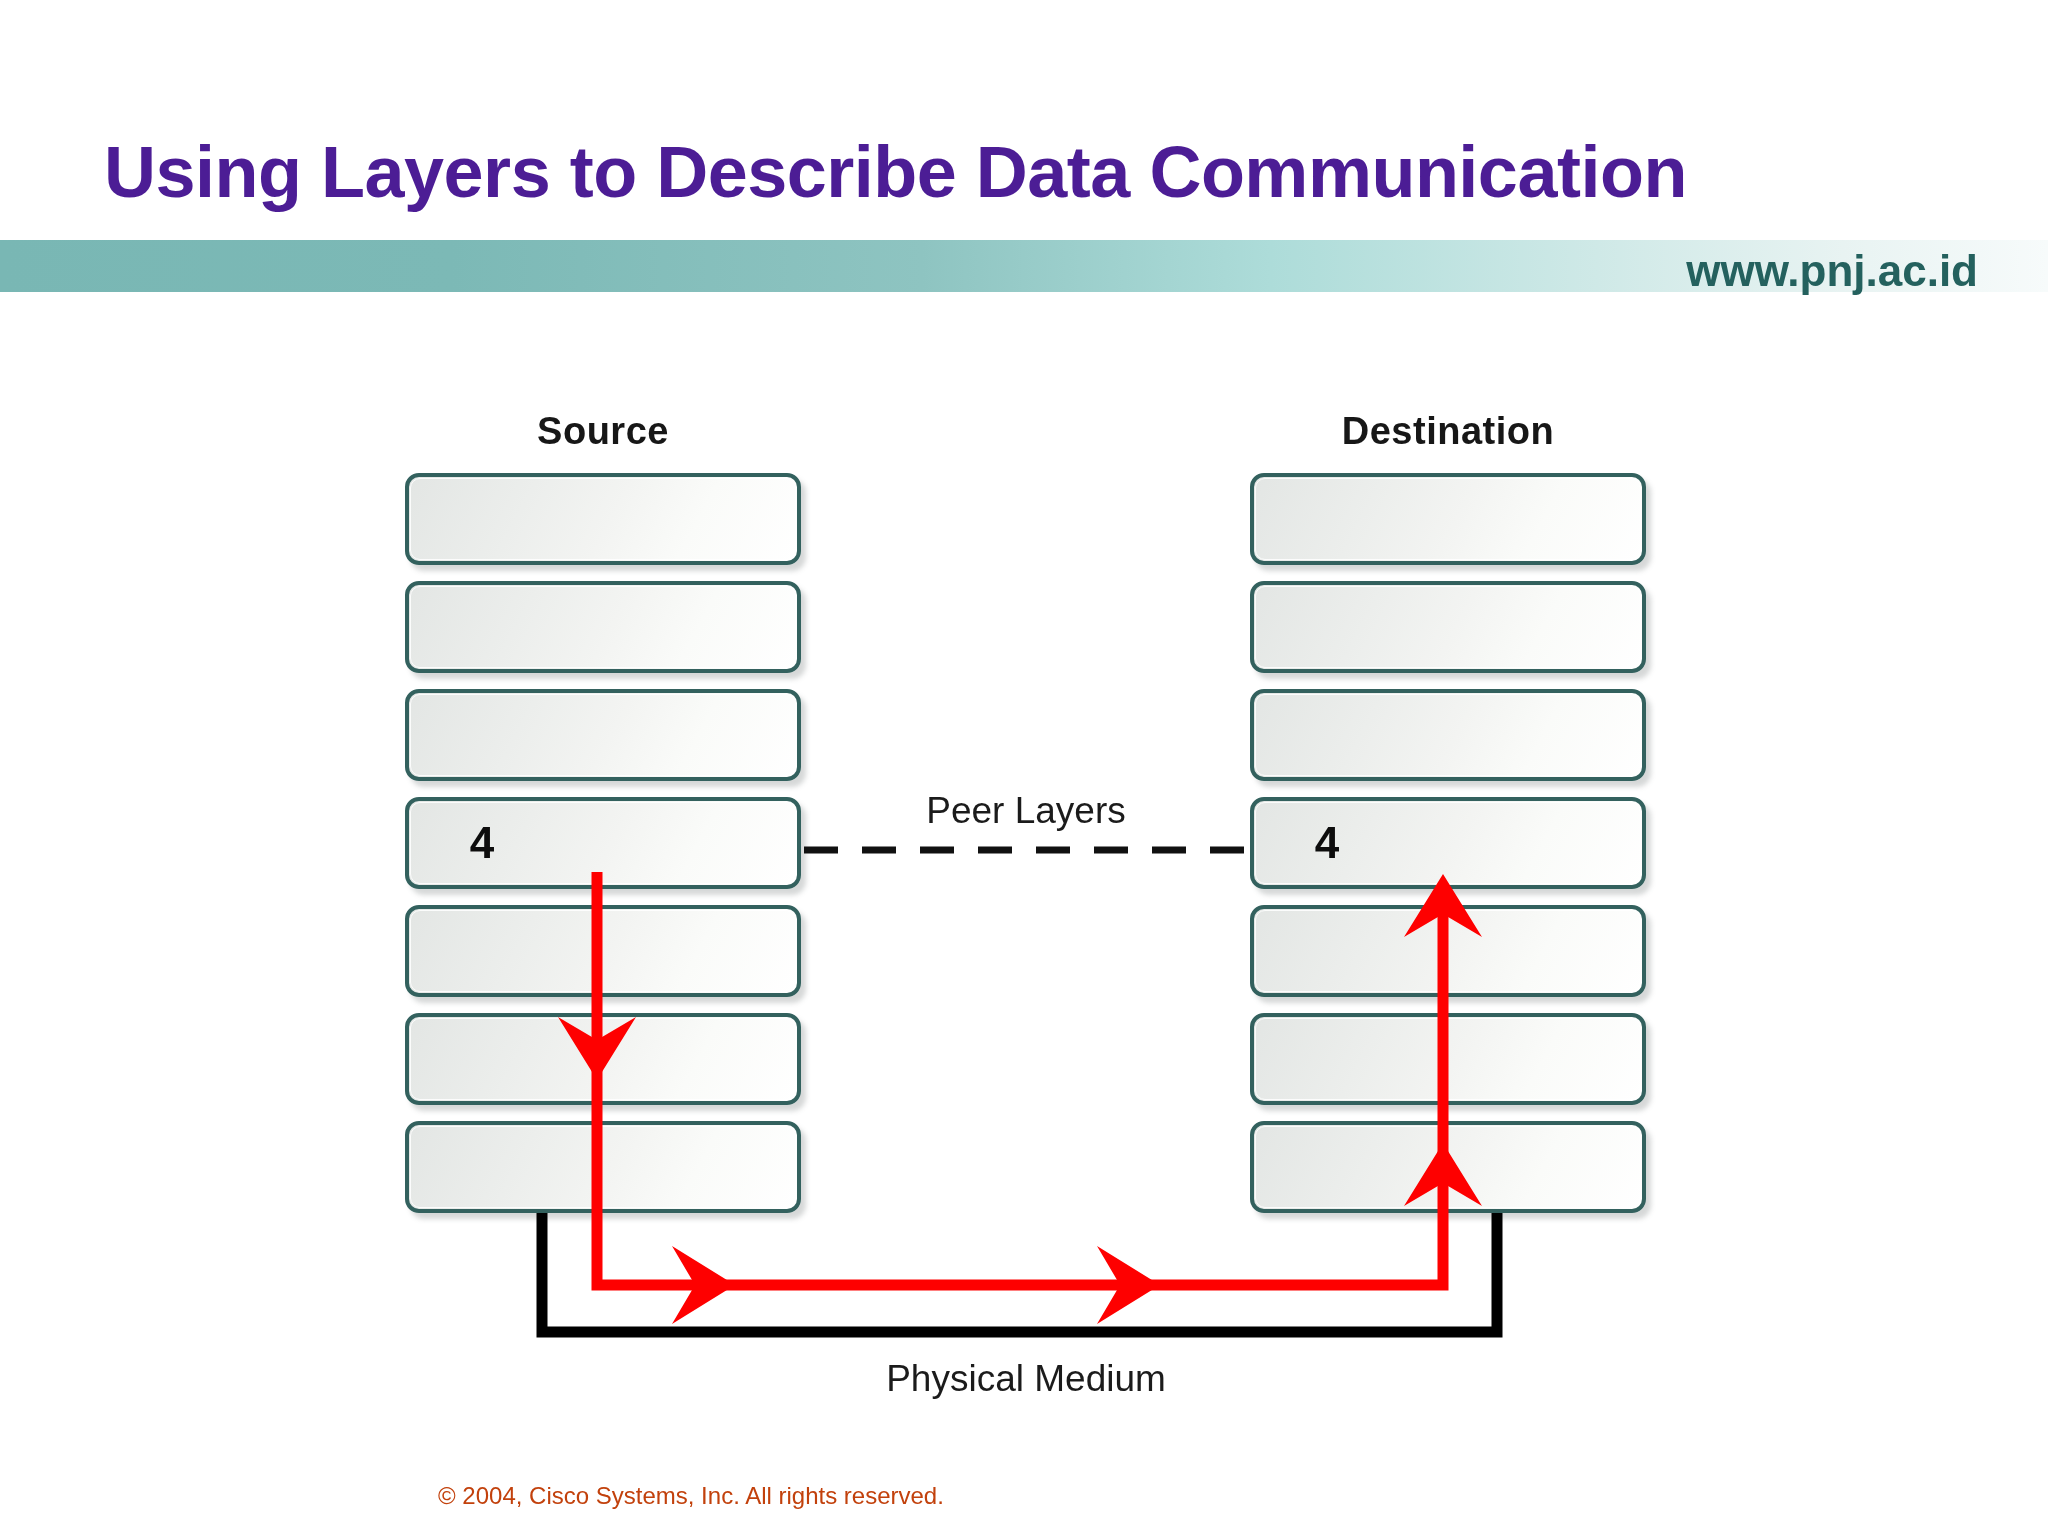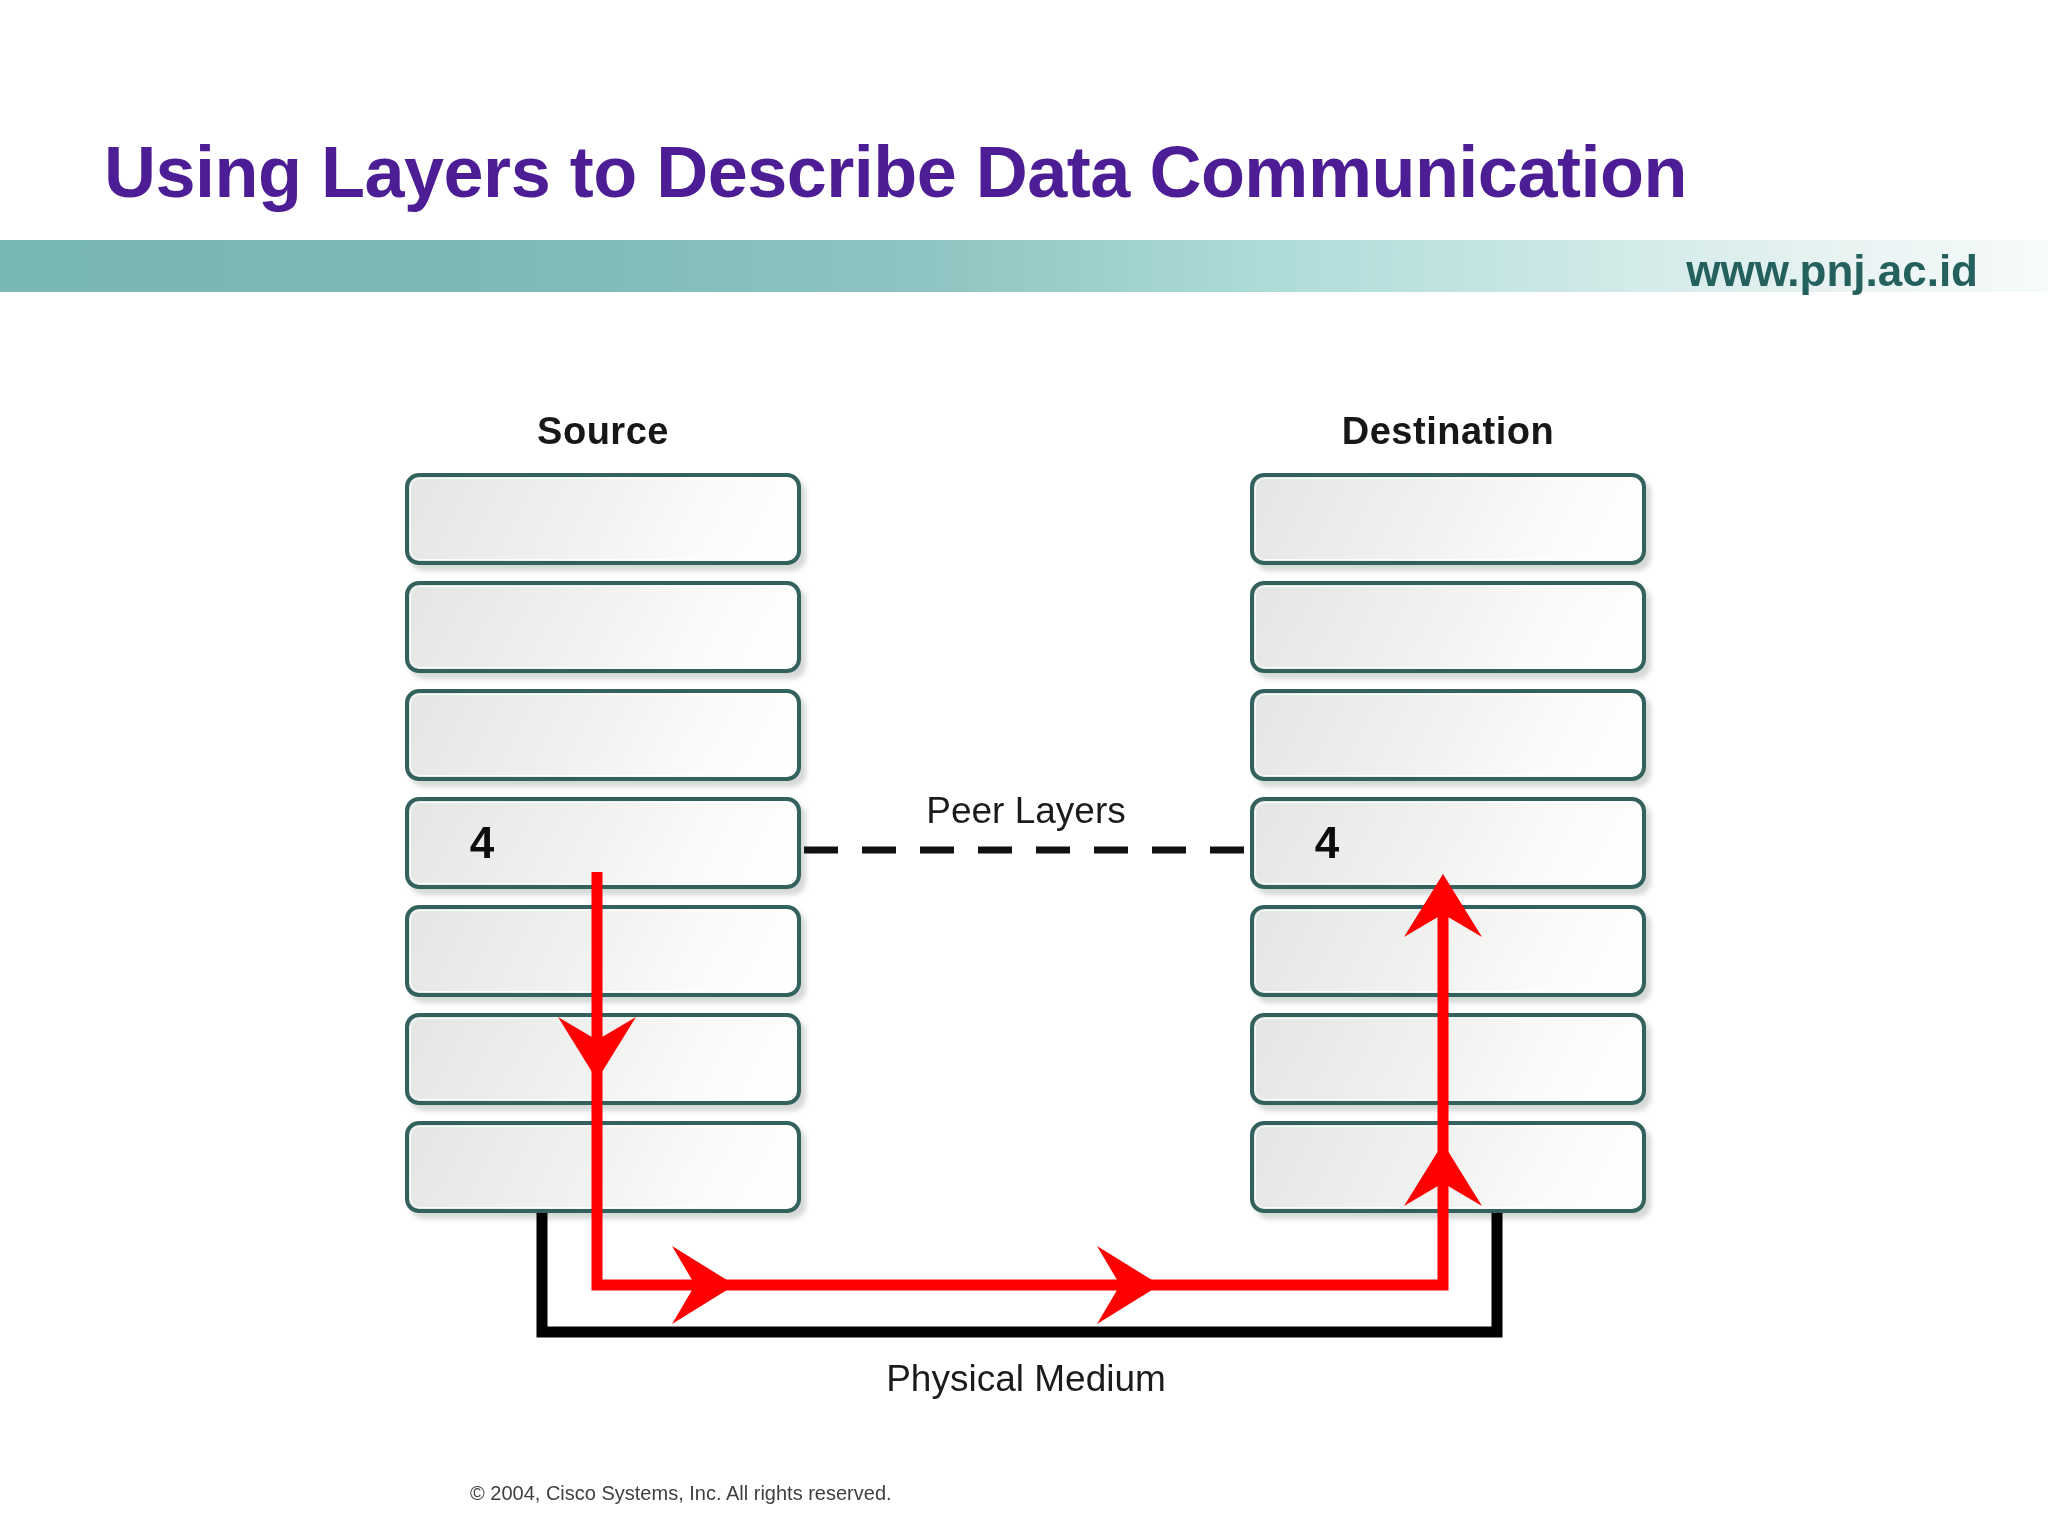--- a/index.html
+++ b/index.html
@@ -139,24 +139,23 @@
     font-size: 37px;
     color: #1b1b1b;
     white-space: nowrap;
   }
 
   
   #footer-copyright {
     position: absolute;
     left: 438px;
     top: 1482px;
-    font-size: 20px;
-    color: #404040;
-    white-space: nowrap;
-    margin-left: 32px;
+    font-size: 24px;
+    color: #c2410c;
+    white-space: nowrap;
   }
   #footer-page {
     position: absolute;
     left: 1960px;
     top: 1544px;
     font-size: 32px;
     color: #8c8c92;
     white-space: nowrap;
   }
 </style>

